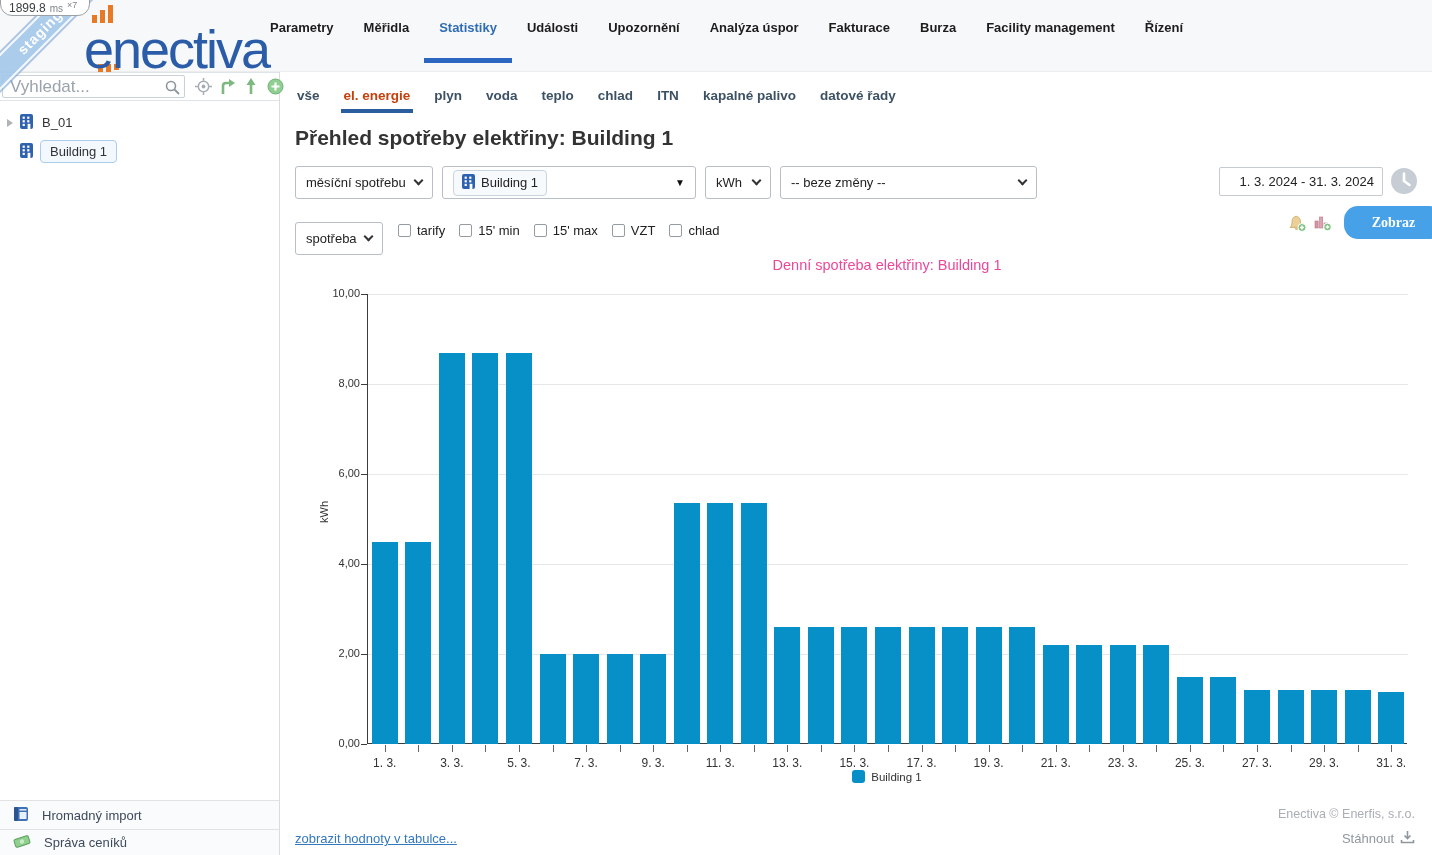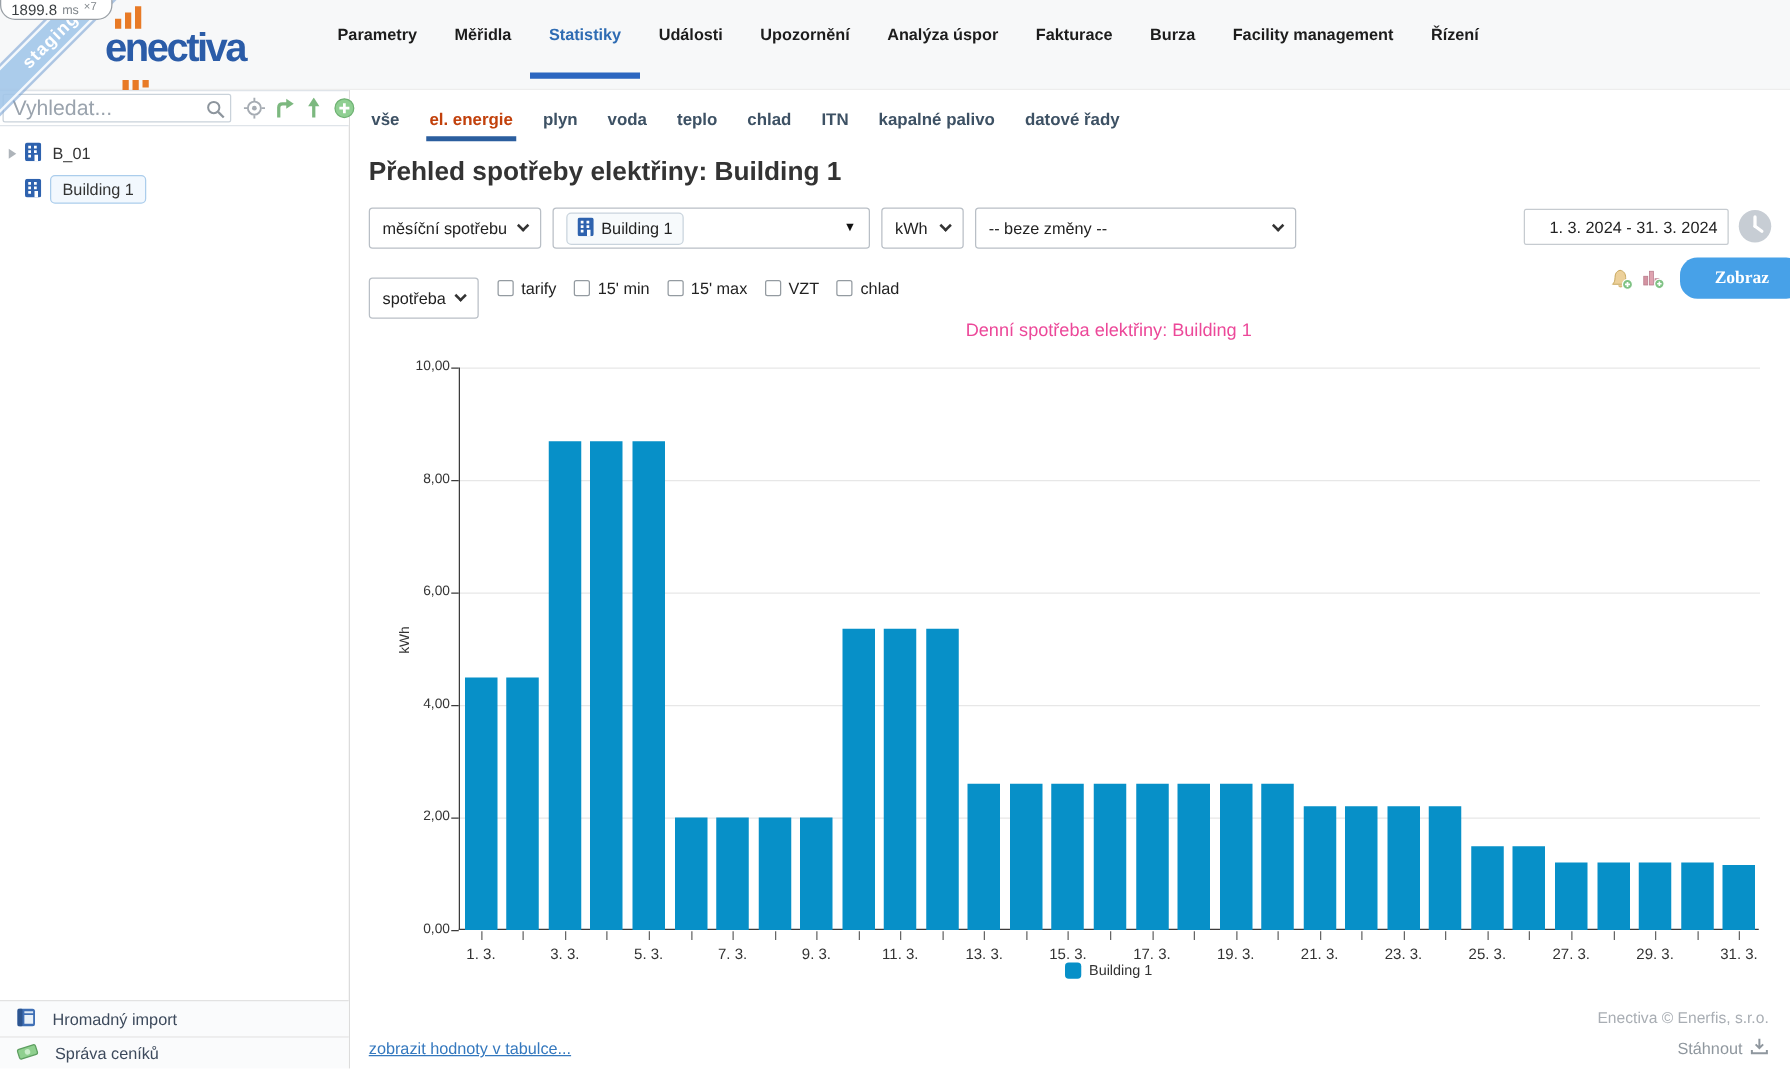--- a/index.html
+++ b/index.html
@@ -22,21 +22,21 @@
               border: 1px solid #9aa0a6; border-radius: 0 0 12px 12px; padding: 4px 12px 0 8px;
               font-size: 12px; color: #3c4043; z-index: 7; display: flex; align-items: flex-end; gap: 4px; }
   .profiler .ms { color: #80868b; font-size: 10px; padding-bottom: 1px; }
   .profiler .cnt { color: #80868b; font-size: 9px; padding-bottom: 5px; }
   .ribbon { position: absolute; left: -50px; top: 19px; width: 180px; height: 26px;
             background: rgba(161,197,232,0.88); border-top: 2px solid rgba(255,255,255,0.85);
             border-bottom: 2px solid rgba(255,255,255,0.85);
             box-shadow: 0 2px 0 rgba(124,163,212,0.6), 0 -2px 0 rgba(124,163,212,0.6);
             transform: rotate(-45deg); display: flex; align-items: center; justify-content: center;
             color: #fff; font-size: 14px; font-weight: bold; letter-spacing: 1px; z-index: 5; }
-  .logo { position: absolute; left: 84px; top: 22px; z-index: 1; font-size: 32px; font-weight: bold;
+  .logo { position: absolute; left: 84px; top: 22px; z-index: 1; font-size: 54px; font-weight: normal;
           color: #2b5ca8; letter-spacing: -2px; line-height: 1; }
   .logo-bars { position: absolute; display: flex; align-items: flex-end; gap: 3px; }
   .logo-bars.top { left: 92px; top: 5px; }
   .logo-bars.bottom { left: 98px; top: 64px; align-items: flex-start; }
   .logo-bars span { width: 5px; background: #e87a26; display: block; }
 
   
   .sidebar { position: absolute; left: 0; top: 72px; width: 280px; height: 783px;
              background: #fff; border-right: 1px solid #dcdcdc; }
   .search-row { position: absolute; left: 0; top: 0; width: 279px; height: 29px; background: #fff;

